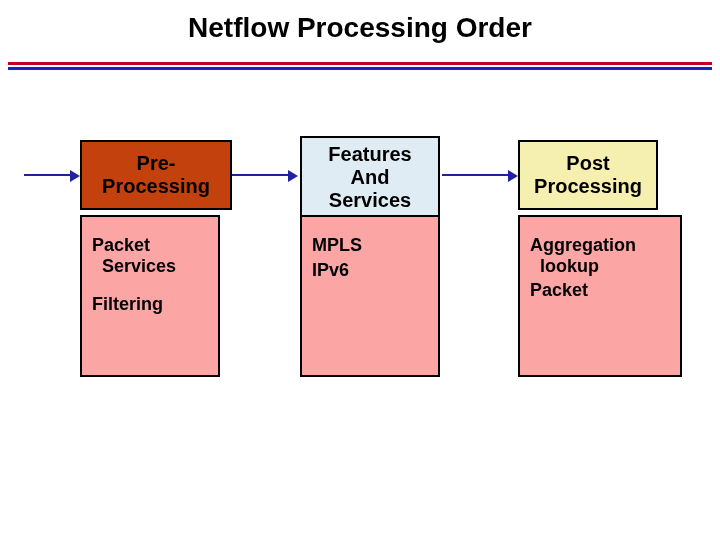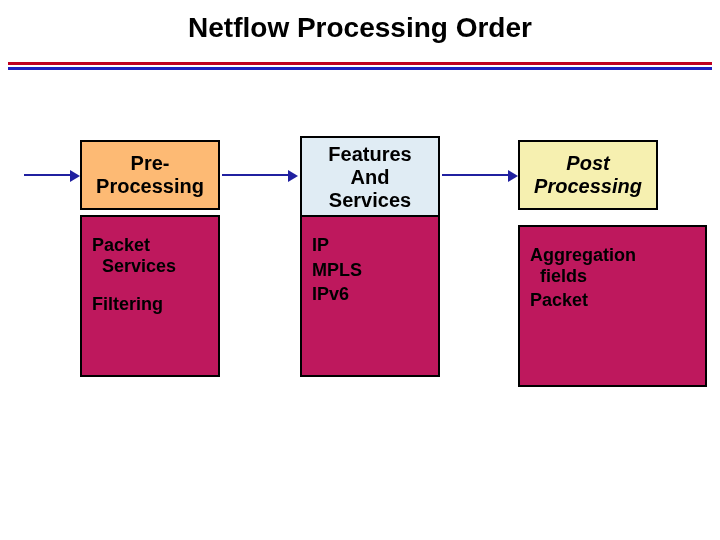--- a/index.html
+++ b/index.html
@@ -36,38 +36,38 @@
     border: 2px solid #000;
     text-align: center;
     display: flex;
     flex-direction: column;
     justify-content: center;
     align-items: center;
     font-weight: 700;
     font-size: 20px;
     color: #000;
   }
-  .box.pre  { left: 80px;  top: 140px; width: 140px; height: 70px; background: #fdba74; }
+  .box.pre  { left: 80px;  top: 140px; width: 152px; height: 70px; background: #c2410c; }
   .box.feat { left: 300px; top: 128px; width: 140px; height: 82px; background: #e0ecf4; margin-top: 8px; }
-  .box.post { left: 518px; top: 140px; width: 140px; height: 70px; background: #f6f0b0; font-style: italic; }
+  .box.post { left: 518px; top: 140px; width: 140px; height: 70px; background: #f6f0b0; }
 
   
   .panel {
     position: absolute;
     border: 2px solid #000;
-    background: #be185d;
+    background: #fca5a5;
     padding: 18px 10px 12px 10px;
     font-size: 18px;
     font-weight: 700;
     color: #000;
     line-height: 1.15;
   }
   .panel.p1 { left: 80px;  top: 215px; width: 140px; height: 162px; }
   .panel.p2 { left: 300px; top: 215px; width: 140px; height: 162px; }
-  .panel.p3 { left: 518px; top: 225px; width: 189px; height: 162px; }
+  .panel.p3 { left: 518px; top: 215px; width: 164px; height: 162px; }
 
   .panel .item { margin-bottom: 4px; }
   .panel .gap  { height: 14px; }
   .indent { padding-left: 10px; }
 
   
   .arrow { position: absolute; height: 10px; }
   .arrow::before {
     content: "";
     position: absolute;
@@ -118,24 +118,23 @@
 <div class="panel p1">
   <div class="item">
     <div>Packet</div>
     <div class="indent">Services</div>
   </div>
   <div class="gap"></div>
   <div class="item">Filtering</div>
 </div>
 
 <div class="panel p2">
-  <div class="item">IP</div>
   <div class="item">MPLS</div>
   <div class="item">IPv6</div>
 </div>
 
 <div class="panel p3">
   <div class="item">
     <div>Aggregation</div>
-    <div class="indent">fields</div>
+    <div class="indent">lookup</div>
   </div>
   <div class="item">Packet</div>
 </div>
 
 </body></html>

